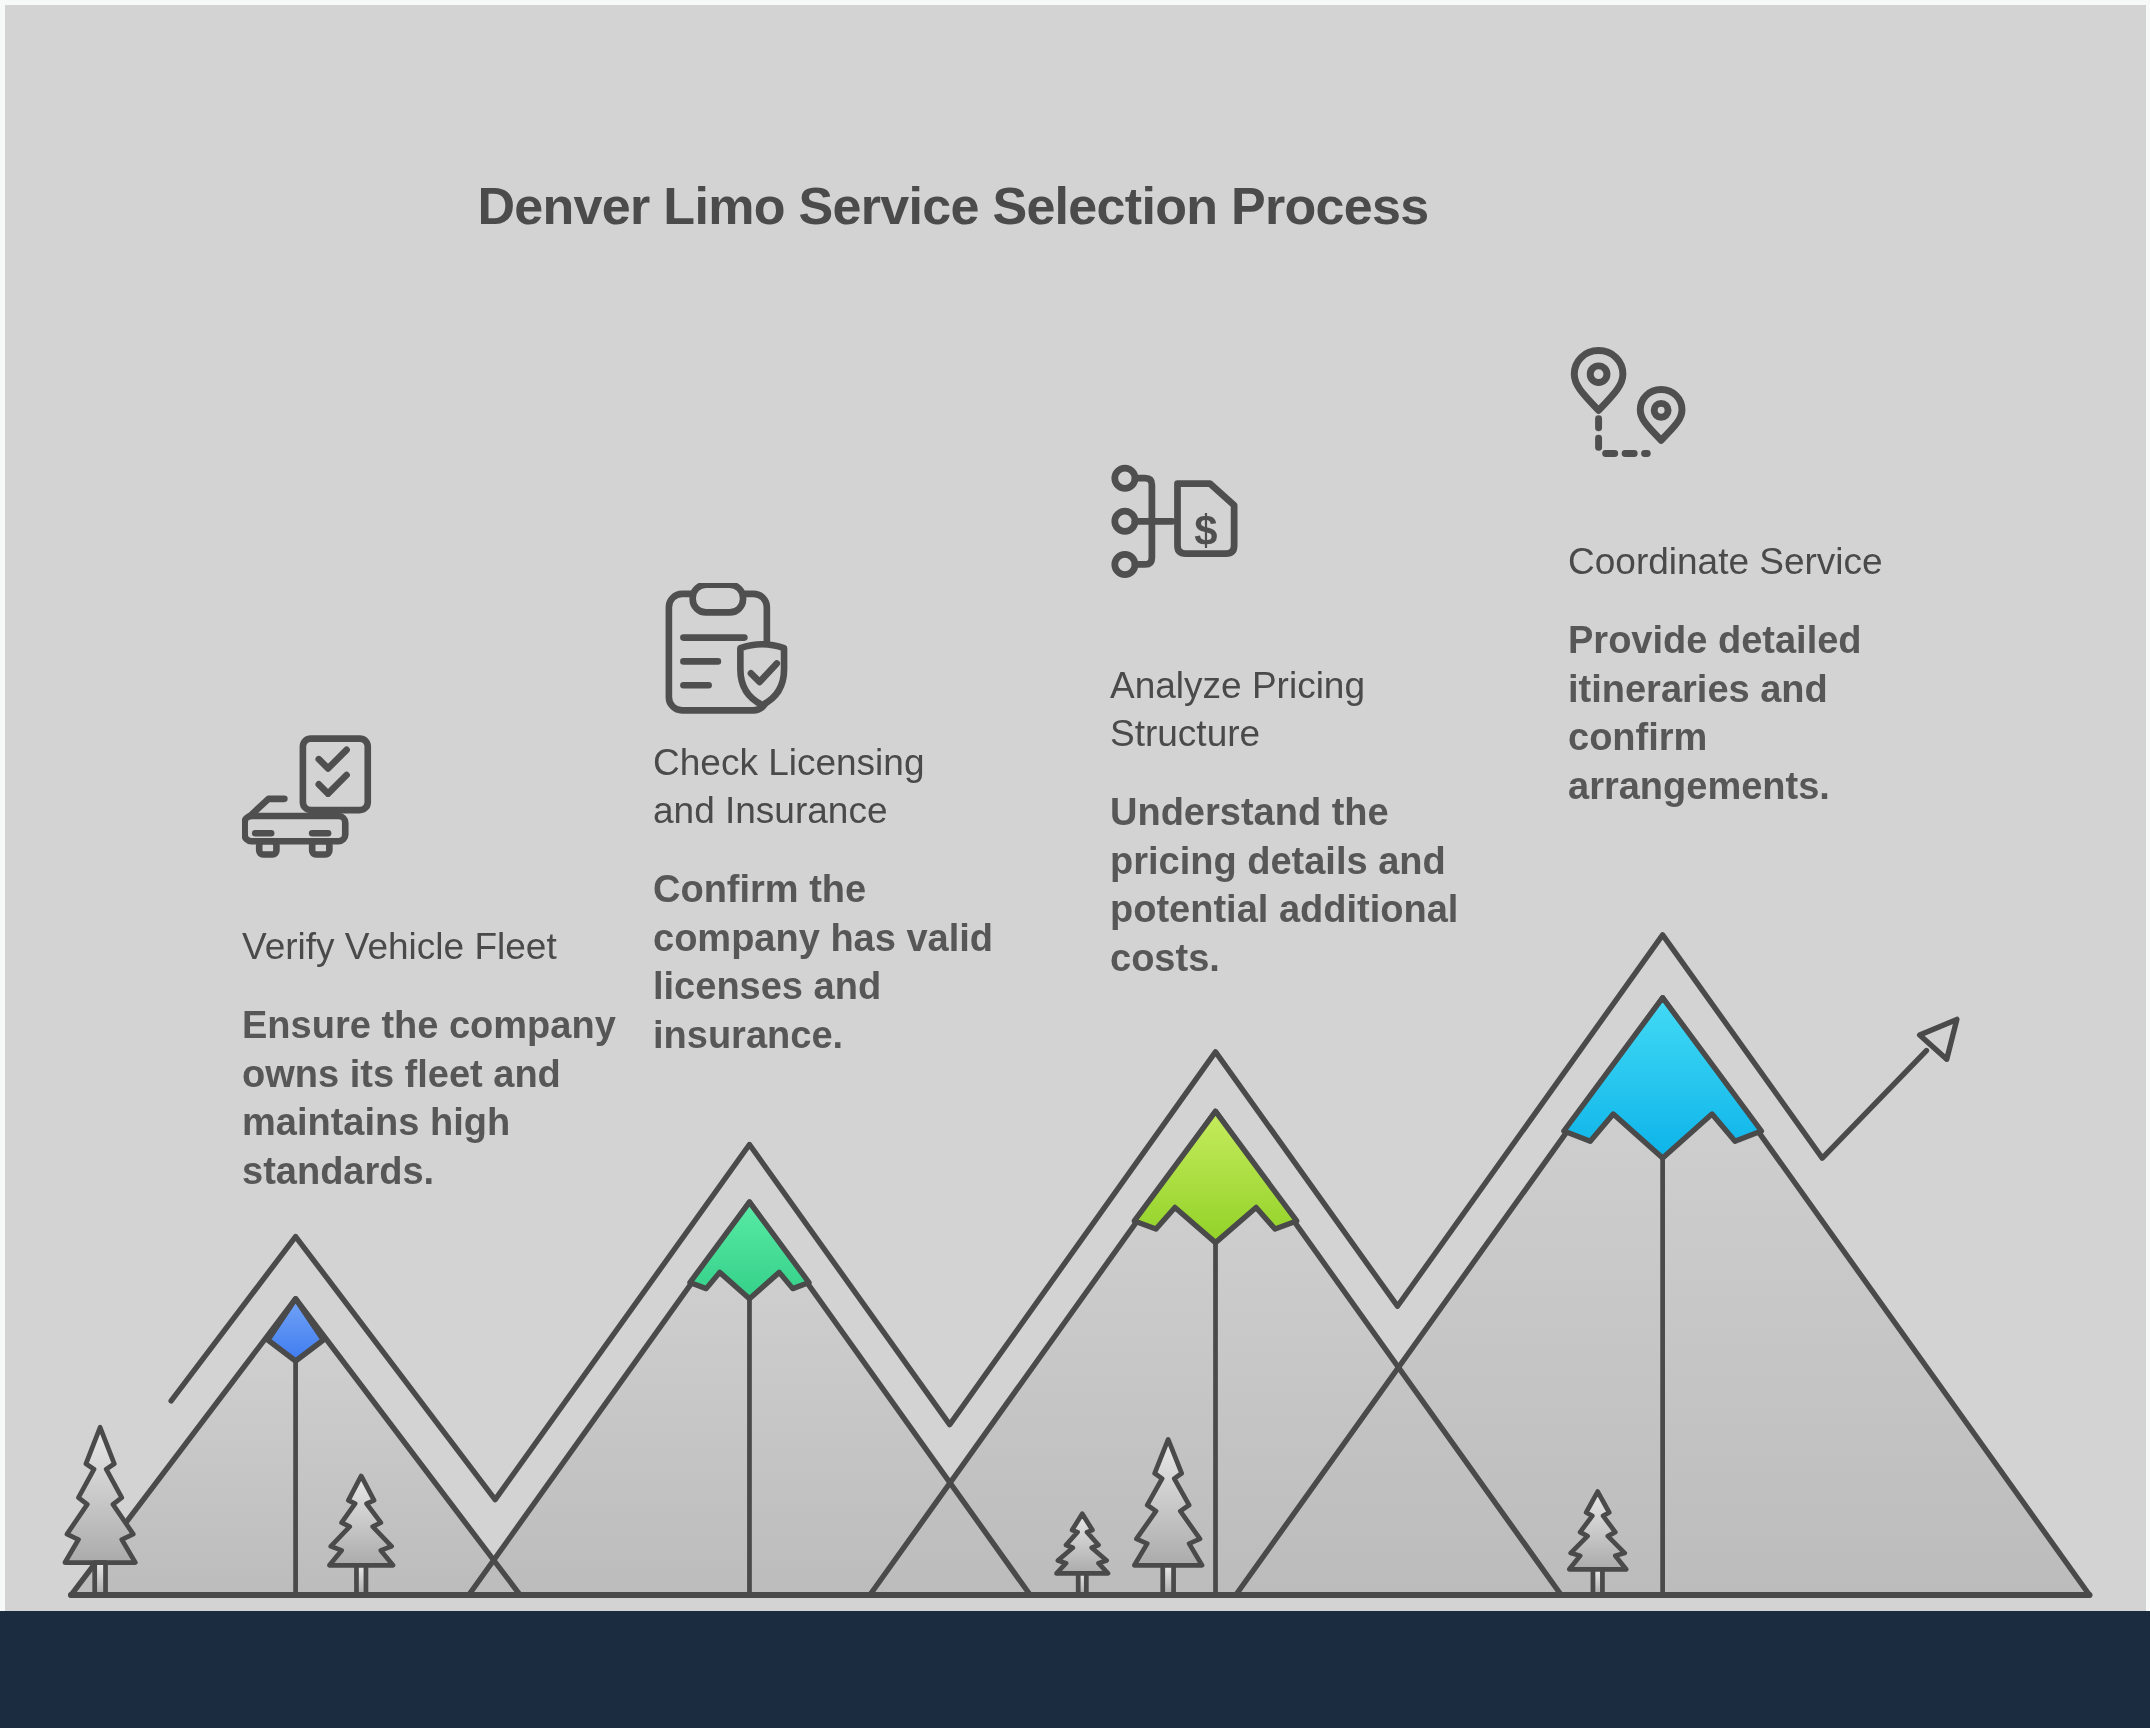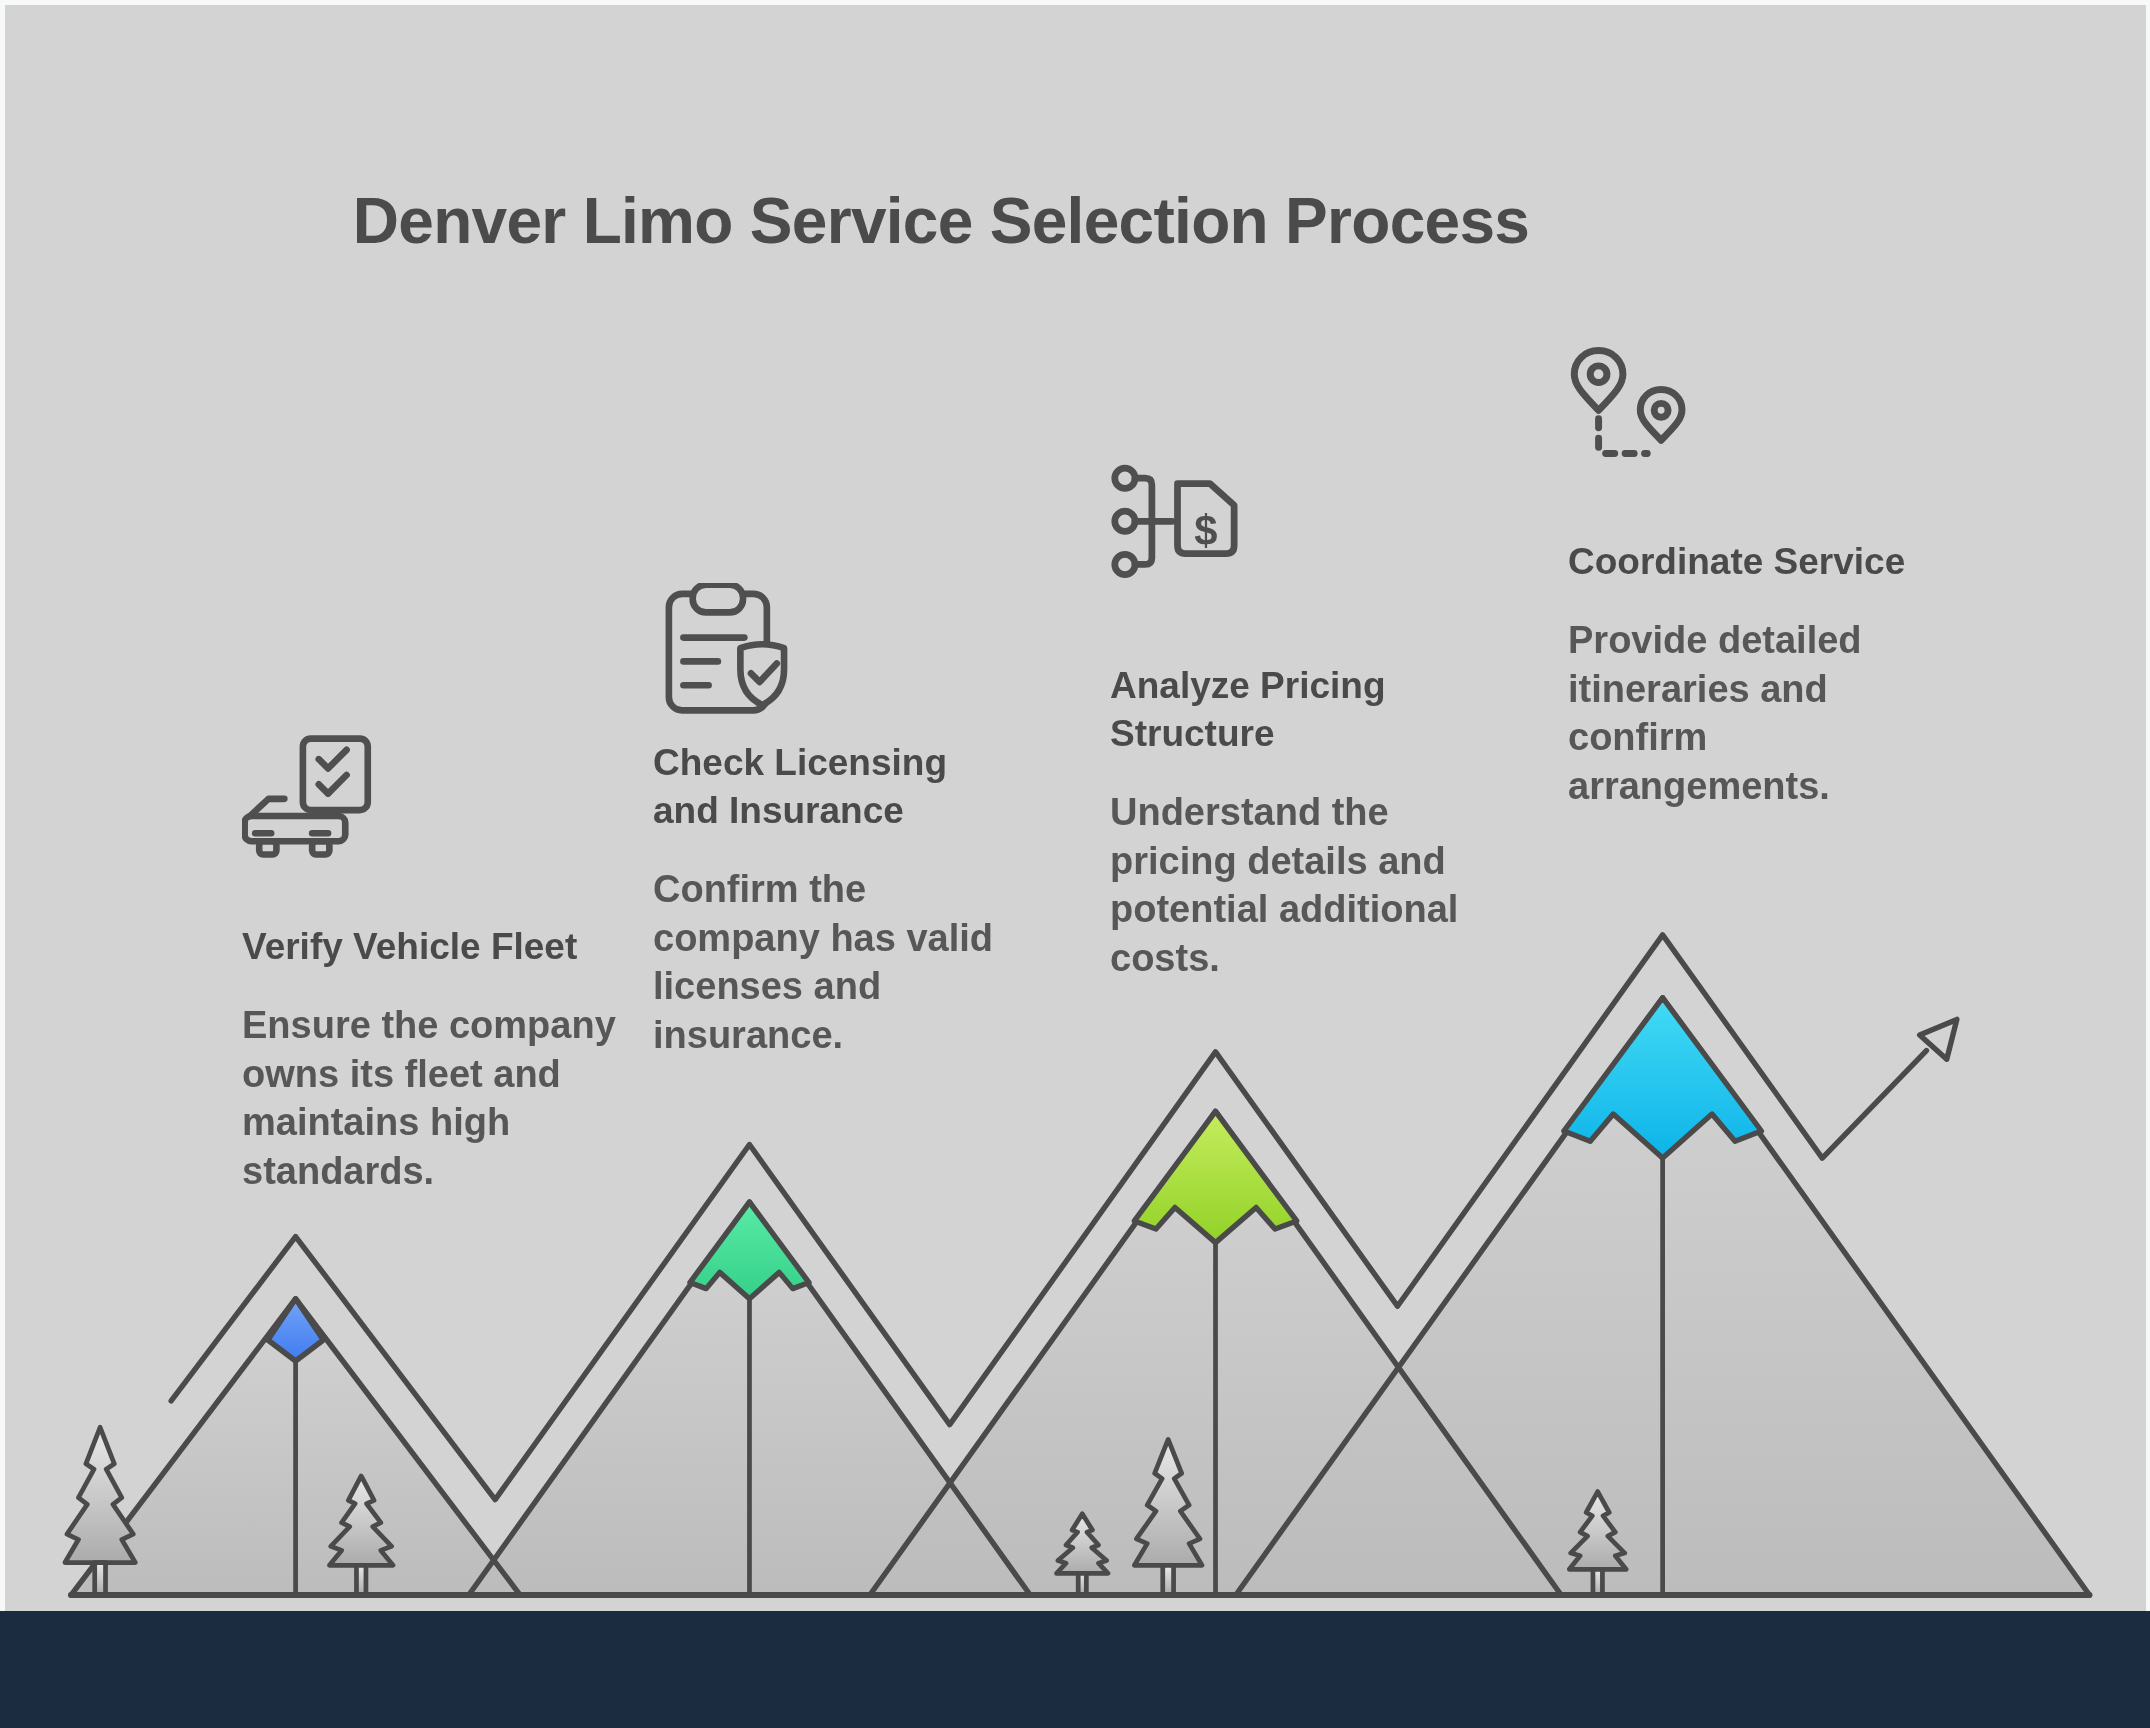--- a/index.html
+++ b/index.html
@@ -1,25 +1,25 @@
 <!DOCTYPE html>
 <html style="font-size:10.8px"><head>
 <meta charset="utf-8">
 <style>
   html,body{margin:0;padding:0;}
   body{width:2151px;height:1729px;position:relative;overflow:hidden;background:#f7f8f8;
        font-family:"Liberation Sans", sans-serif;}
   .frame{position:absolute;left:4.7px;top:4.7px;width:2141px;height:1724px;background:#d3d3d3;}
   .footer-bar{position:absolute;left:0;top:1611px;width:2151px;height:118px;background:#1b2b40;z-index:5;}
   .art{position:absolute;left:0;top:0;z-index:2;}
-  .page-title{position:absolute;left:4px;top:141px;width:1874px;text-align:center;
-      font-size:64px;font-weight:700;color:#4b4b4b;letter-spacing:-0.7px;z-index:3;}
+  .page-title{position:absolute;left:16px;top:141px;width:1874px;text-align:center;
+      font-size:52px;font-weight:700;color:#4b4b4b;letter-spacing:-0.7px;z-index:3;}
   .step{position:absolute;width:419px;z-index:4;}
   .step .icon-box{display:block;}
-  .step-title{font-size:37px;font-weight:700;color:#4a4a4a;line-height:1.3;white-space:pre-line;}
+  .step-title{font-size:37px;font-weight:400;color:#4a4a4a;line-height:1.3;white-space:pre-line;}
   .step-desc{font-size:38px;font-weight:700;color:#575757;line-height:1.28;white-space:pre-line;}
   .s1{left:200px;top:734px;margin-left:42px;} .s1 .step-title{margin-top:54px;}
   .s2{left:653px;top:583px;}  .s2 .step-title{margin-top:23px;}
   .s3{left:1110px;top:462px;} .s3 .step-title{margin-top:80px;}
   .s4{left:1568px;top:345px;} .s4 .step-title{margin-top:54px;}
   .step-desc{margin-top:30px;}
 </style>
 </head>
 <body>
 

